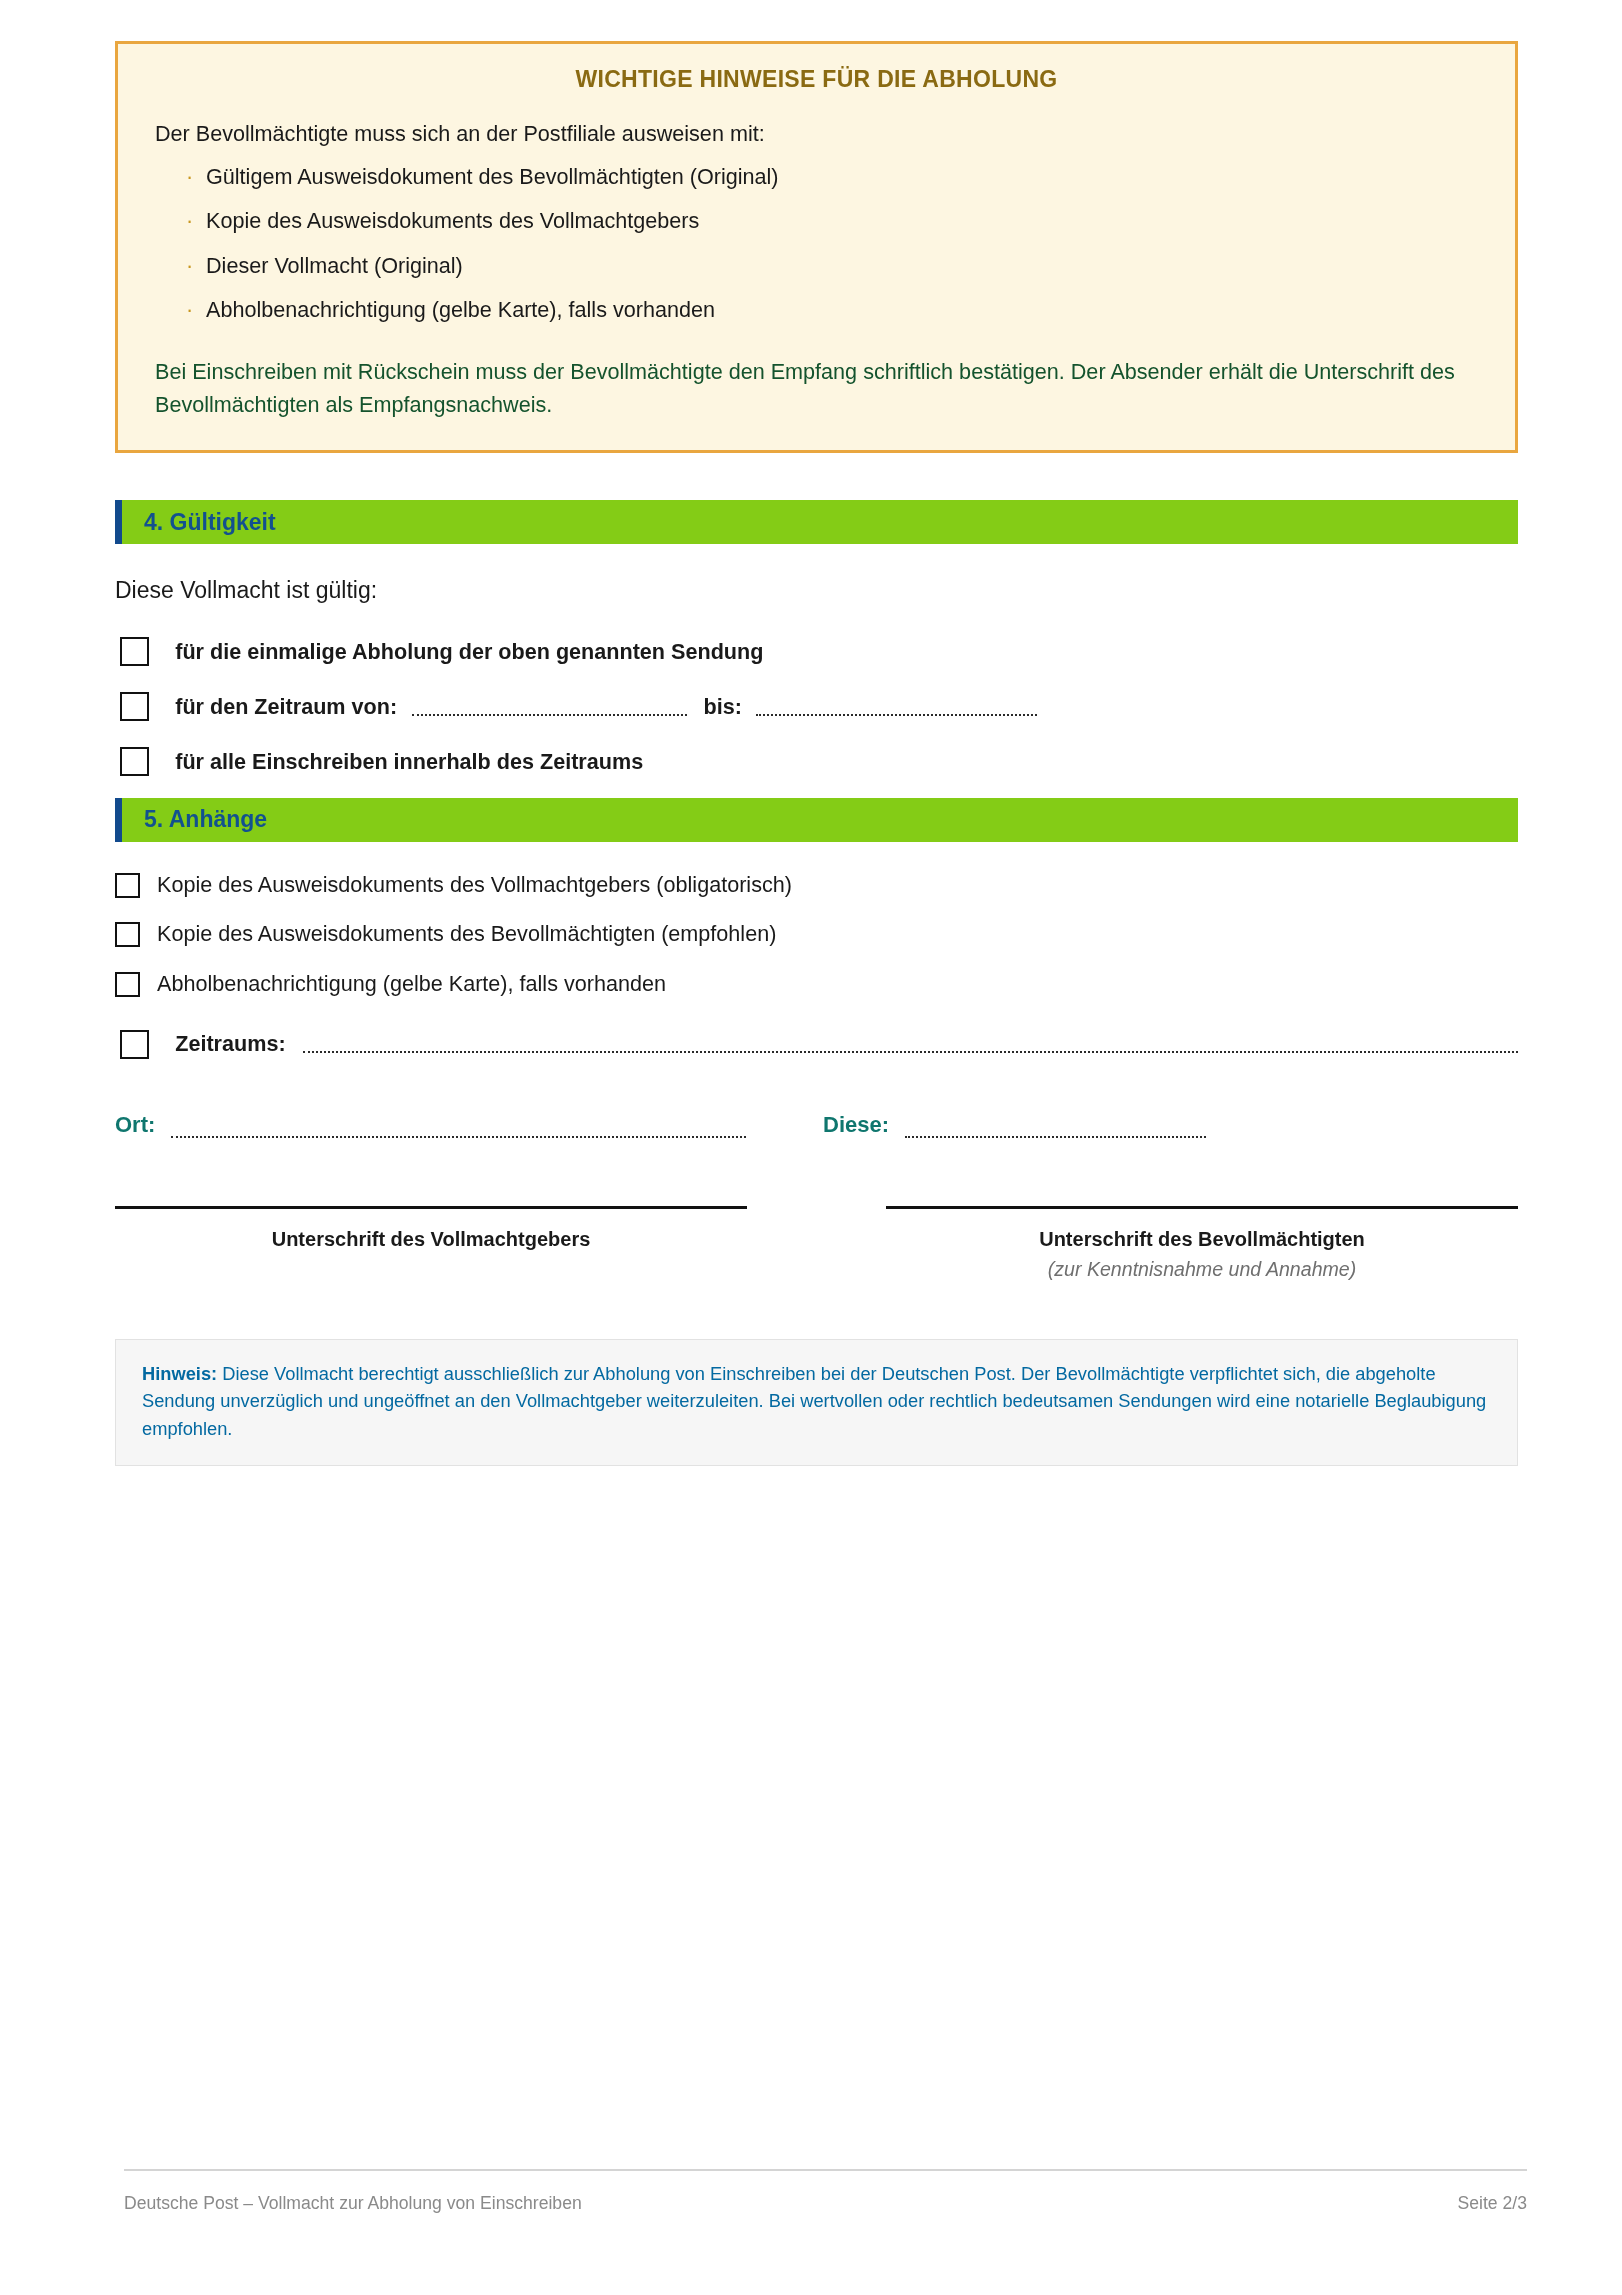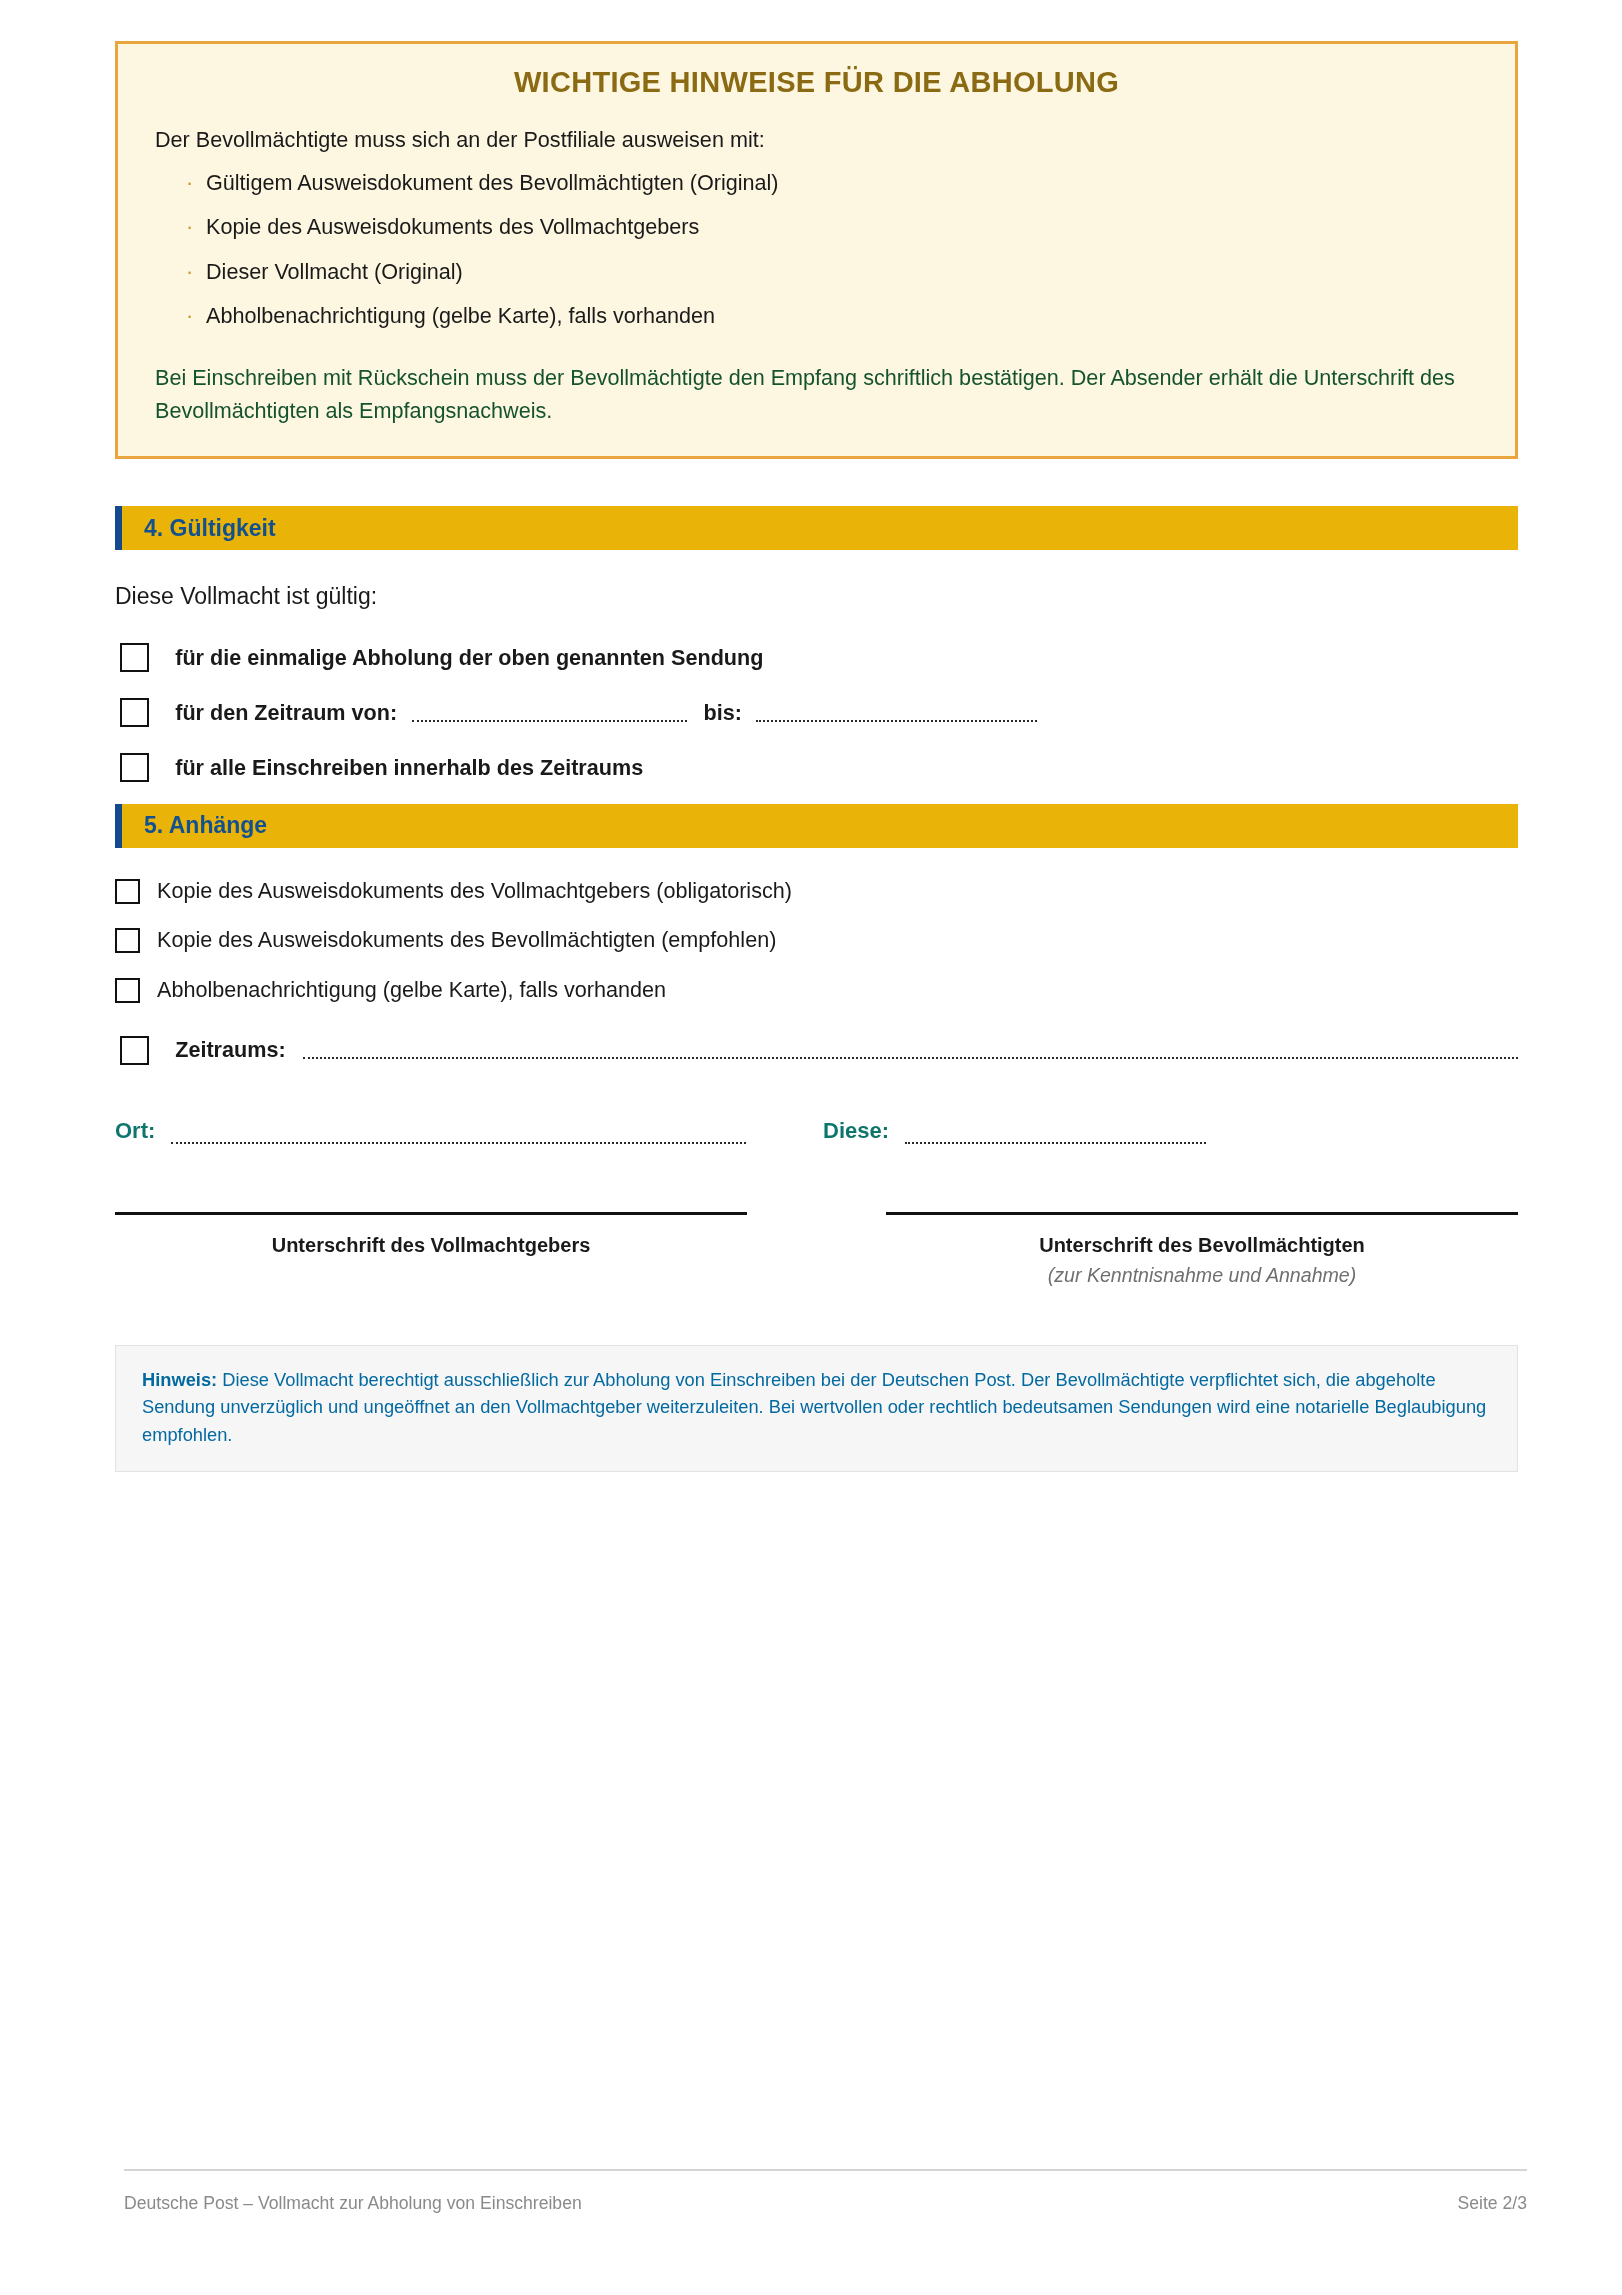--- a/index.html
+++ b/index.html
@@ -37,21 +37,21 @@
     margin-top: 41px;
     background: #fdf6e1;
     border: 3.3px solid #e9a63f;
     padding: 22px 37px 29px 37px;
   }
 
   .notice-title {
     text-align: center;
     color: #8a6a12;
     font-weight: bold;
-    font-size: 29px;
+    font-size: 23px;
     letter-spacing: 0.3px;
     margin-bottom: 25px;
   }
 
   .notice-lead {
     font-size: 21.6px;
     line-height: 1.45;
     color: #1a1a1a;
   }
 
@@ -83,21 +83,21 @@
 
   .notice-para {
     margin-top: 31px;
     font-size: 21.6px;
     line-height: 1.5;
     color: #14532d;
   }
 
   
   .section-bar {
-    background: #eab308;
+    background: #84cc16;
     border-left: 7.2px solid #124a8d;
     padding: 11.8px 0 11.8px 22px;
     display: flex;
     align-items: center;
     height: 44px;
   }
 
   .section-bar .section-title {
     color: #12518f;
     font-weight: bold;

